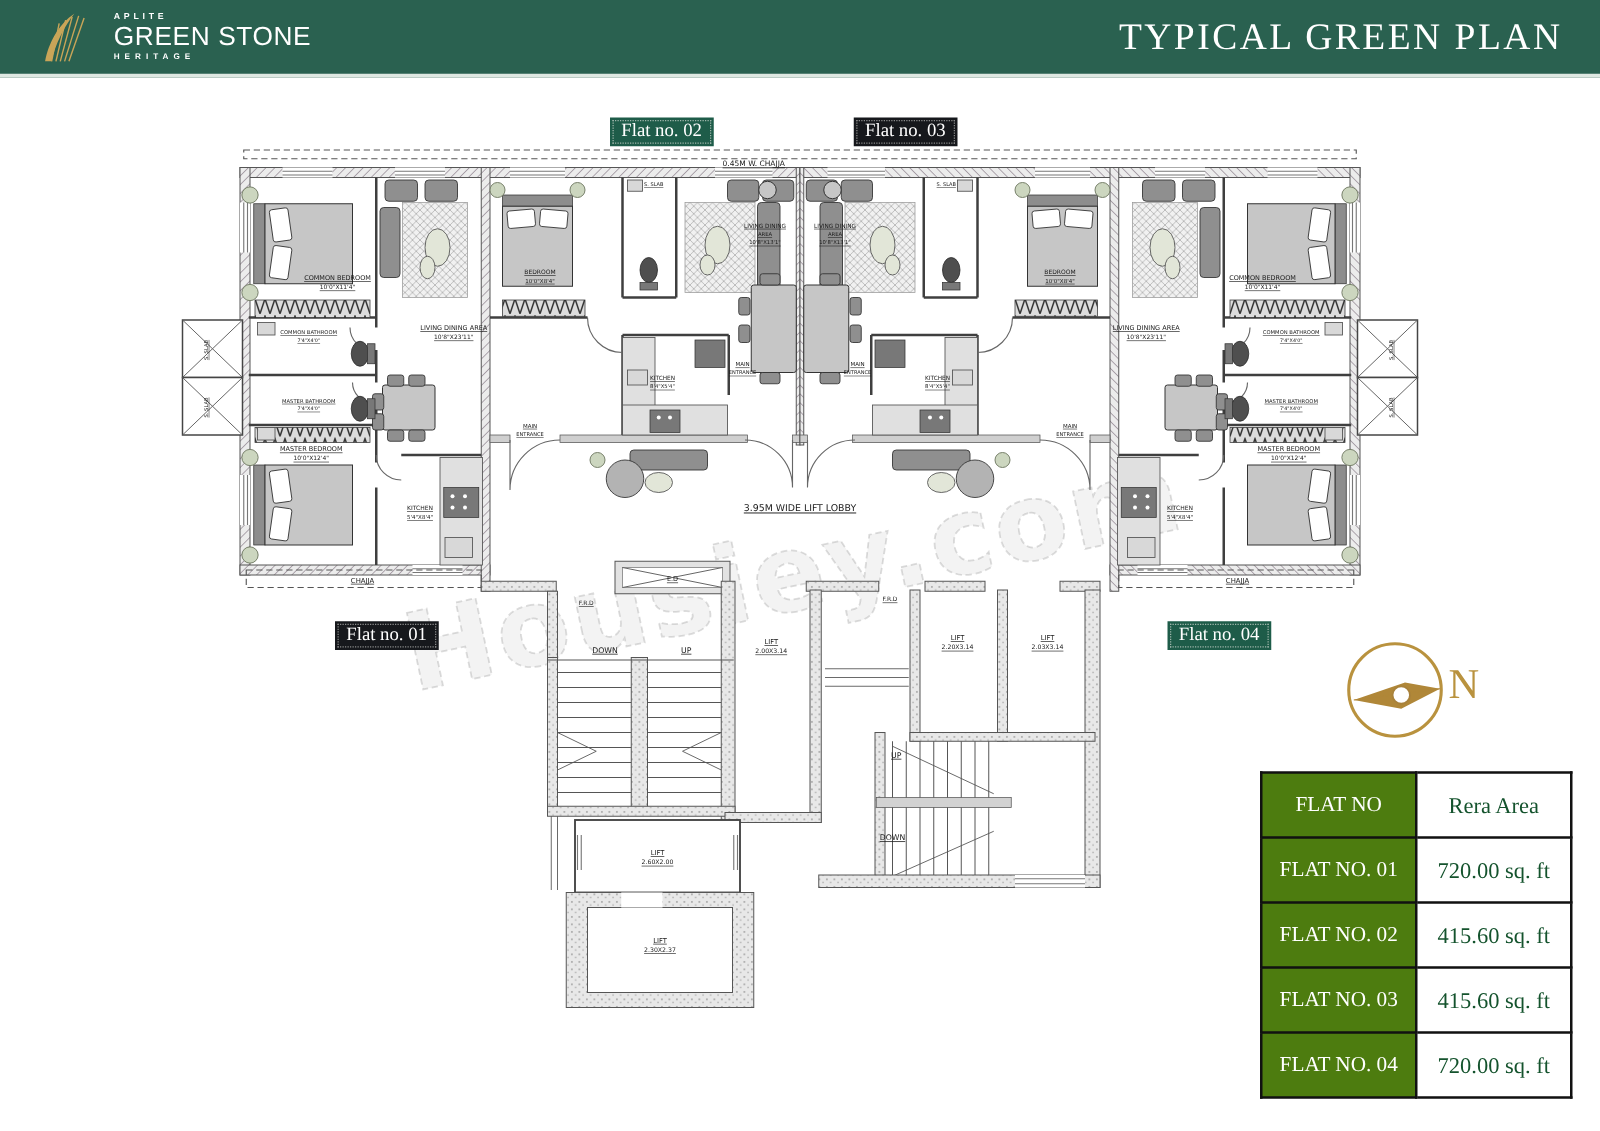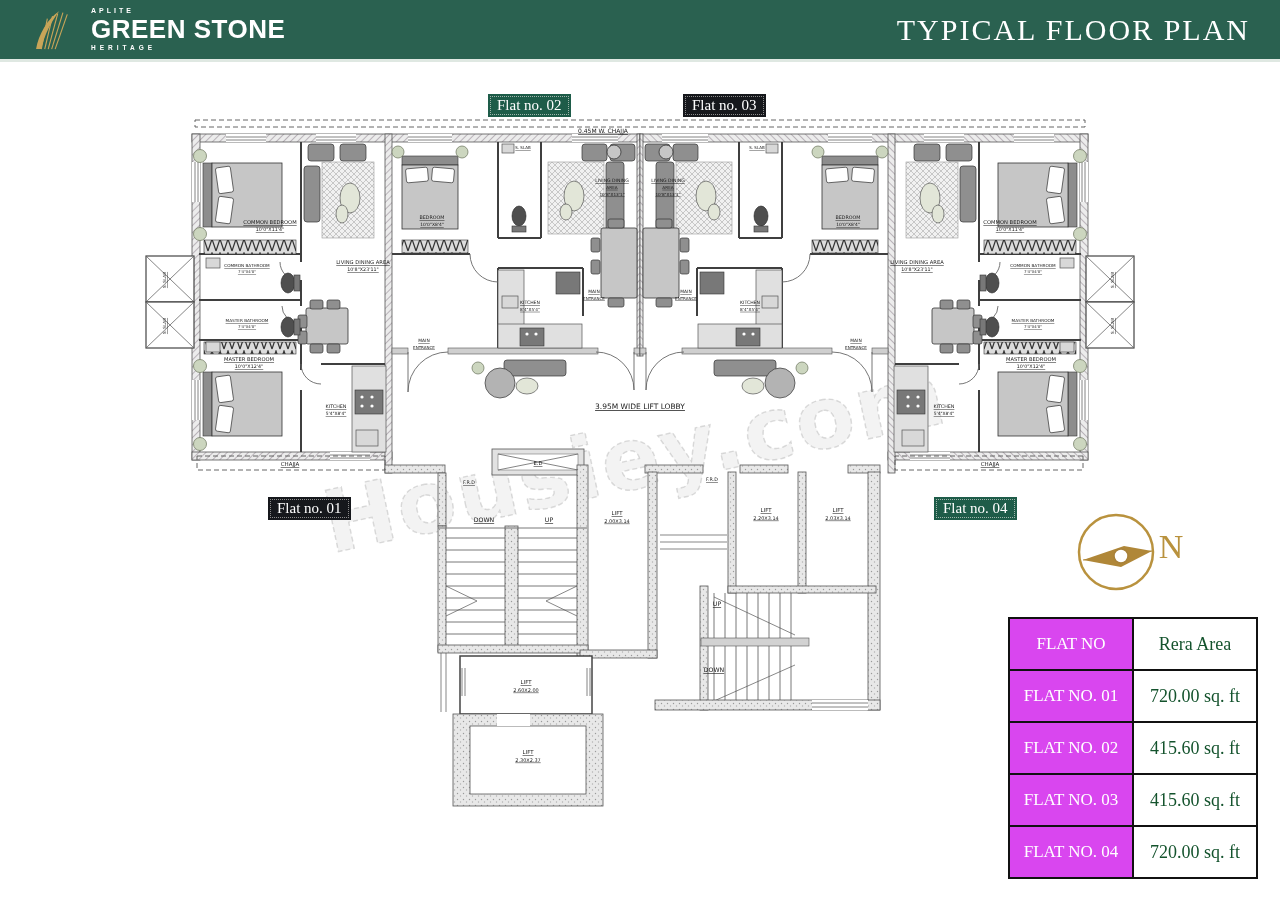--- a/index.html
+++ b/index.html
@@ -6,33 +6,33 @@
   body{width:1280px;height:905px;position:relative;background:#fff;overflow:hidden;
        font-family:"Liberation Sans",sans-serif}
   
   .header{position:absolute;top:0;left:0;width:1280px;height:62px;background:#2a6150;
           display:flex;align-items:center;justify-content:space-between;box-sizing:border-box;
           padding:0 30px;border-bottom:3px solid #dfe8e2}
   .brand{display:flex;align-items:center;gap:9px}
   .logo-mark{width:52px;height:46px}
   .brand-text{display:flex;flex-direction:column;line-height:1}
   .brand-top{font-size:7px;letter-spacing:3px;color:#fff;font-weight:bold;margin-bottom:2px}
-  .brand-main{font-size:26px;font-weight:bold;color:#fff;letter-spacing:.5px}
+  .brand-main{font-size:21px;font-weight:normal;color:#fff;letter-spacing:.5px}
   .brand-bottom{font-size:6.5px;letter-spacing:4px;color:#fff;font-weight:bold;margin-top:3px}
   .title{color:#fff;font-family:"Liberation Serif",serif;font-weight:400;font-size:30px;letter-spacing:2px}
   
   .badge{position:absolute;color:#fff;font-family:"Liberation Serif",serif;font-size:15px;
          padding:2px 9px;line-height:19px;white-space:nowrap}
   .badge.green{background:#1e5c49;outline:1px dotted #9fb5ab;outline-offset:-3px}
   .badge.dark{background:#16181c;outline:1px dotted #8a8a8a;outline-offset:-3px}
   
   .area-table{position:absolute;left:1008px;top:617px;border-collapse:collapse;
               font-family:"Liberation Serif",serif}
   .area-table td{border:2px solid #111;width:120px;height:48px;text-align:center;vertical-align:middle}
-  .area-table td.g{background:#d946ef;color:#fff;font-size:17px}
+  .area-table td.g{background:#4d7c0f;color:#fff;font-size:17px}
   .area-table td.w{background:#fff;color:#14532d;font-size:18px}
   
   svg.plan{position:absolute;left:0;top:0}
   .wl{fill:url(#wallH);stroke:#555;stroke-width:.8}
   .wi{fill:#cfcfcf;stroke:#555;stroke-width:.6}
   .spk{fill:url(#speck);stroke:#555;stroke-width:.8}
   .ws{fill:#fff}.wsl{stroke:#777;stroke-width:.9}
   .pl{stroke:#3f3f3f;stroke-width:2}
   .gap{fill:#fff}
   .arc{fill:none;stroke:#666;stroke-width:.9}
@@ -72,21 +72,21 @@
         <line x1="25" y1="47" x2="38" y2="5"></line>
         <line x1="29" y1="47" x2="43" y2="7"></line>
       </g>
     </svg>
     <div class="brand-text">
       <div class="brand-top">APLITE</div>
       <div class="brand-main">GREEN STONE</div>
       <div class="brand-bottom">HERITAGE</div>
     </div>
   </div>
-  <div class="title">TYPICAL FLOOR PLAN</div>
+  <div class="title">TYPICAL GREEN PLAN</div>
 </div>
 
 <svg class="plan" width="1280" height="905" viewBox="0 0 1280 905">
   <defs>
     <pattern id="wallH" width="5" height="5" patternUnits="userSpaceOnUse" patternTransform="rotate(45)">
       <rect width="5" height="5" fill="#ececec"></rect>
       <line x1="0" y1="0" x2="0" y2="5" stroke="#a39aa3" stroke-width="1.4"></line>
     </pattern>
     <pattern id="speck" width="6" height="6" patternUnits="userSpaceOnUse">
       <rect width="6" height="6" fill="#e8e8e8"></rect>

